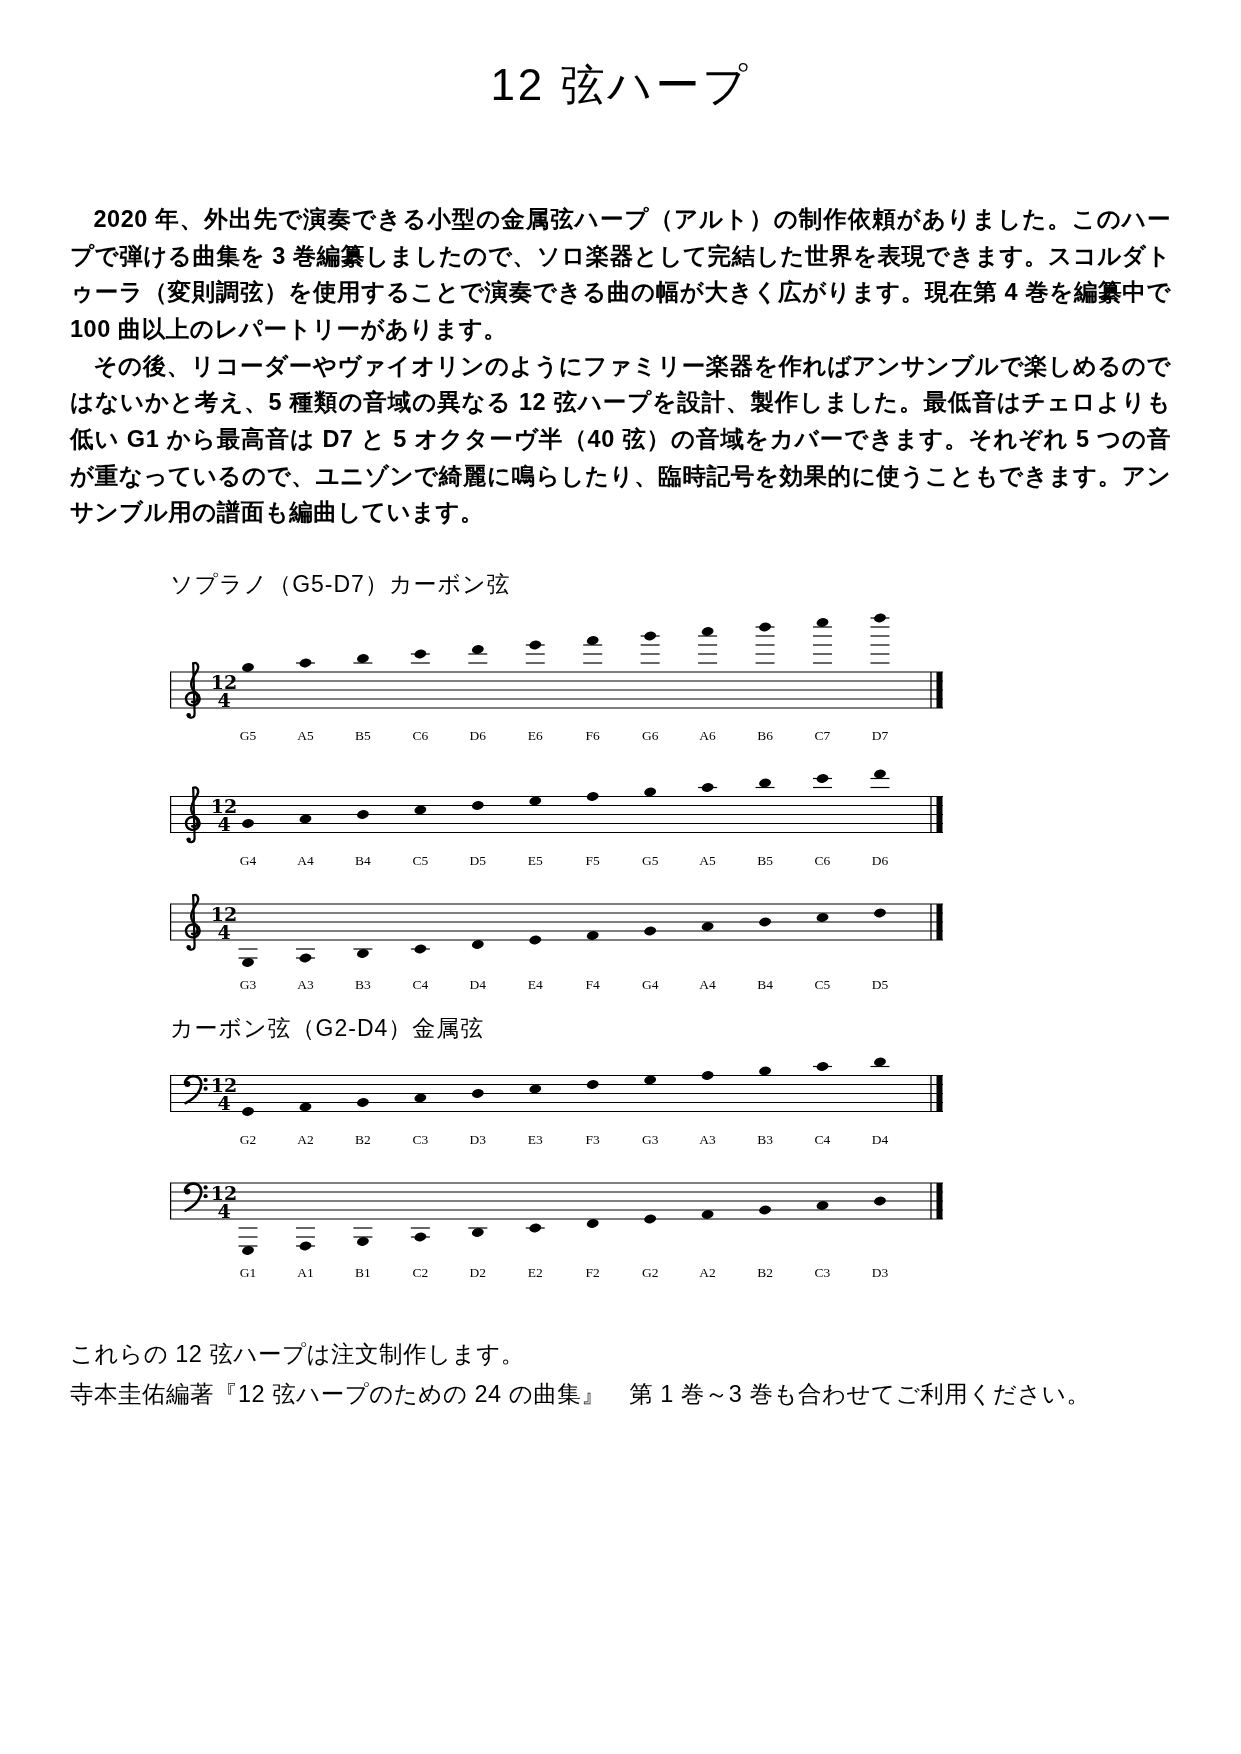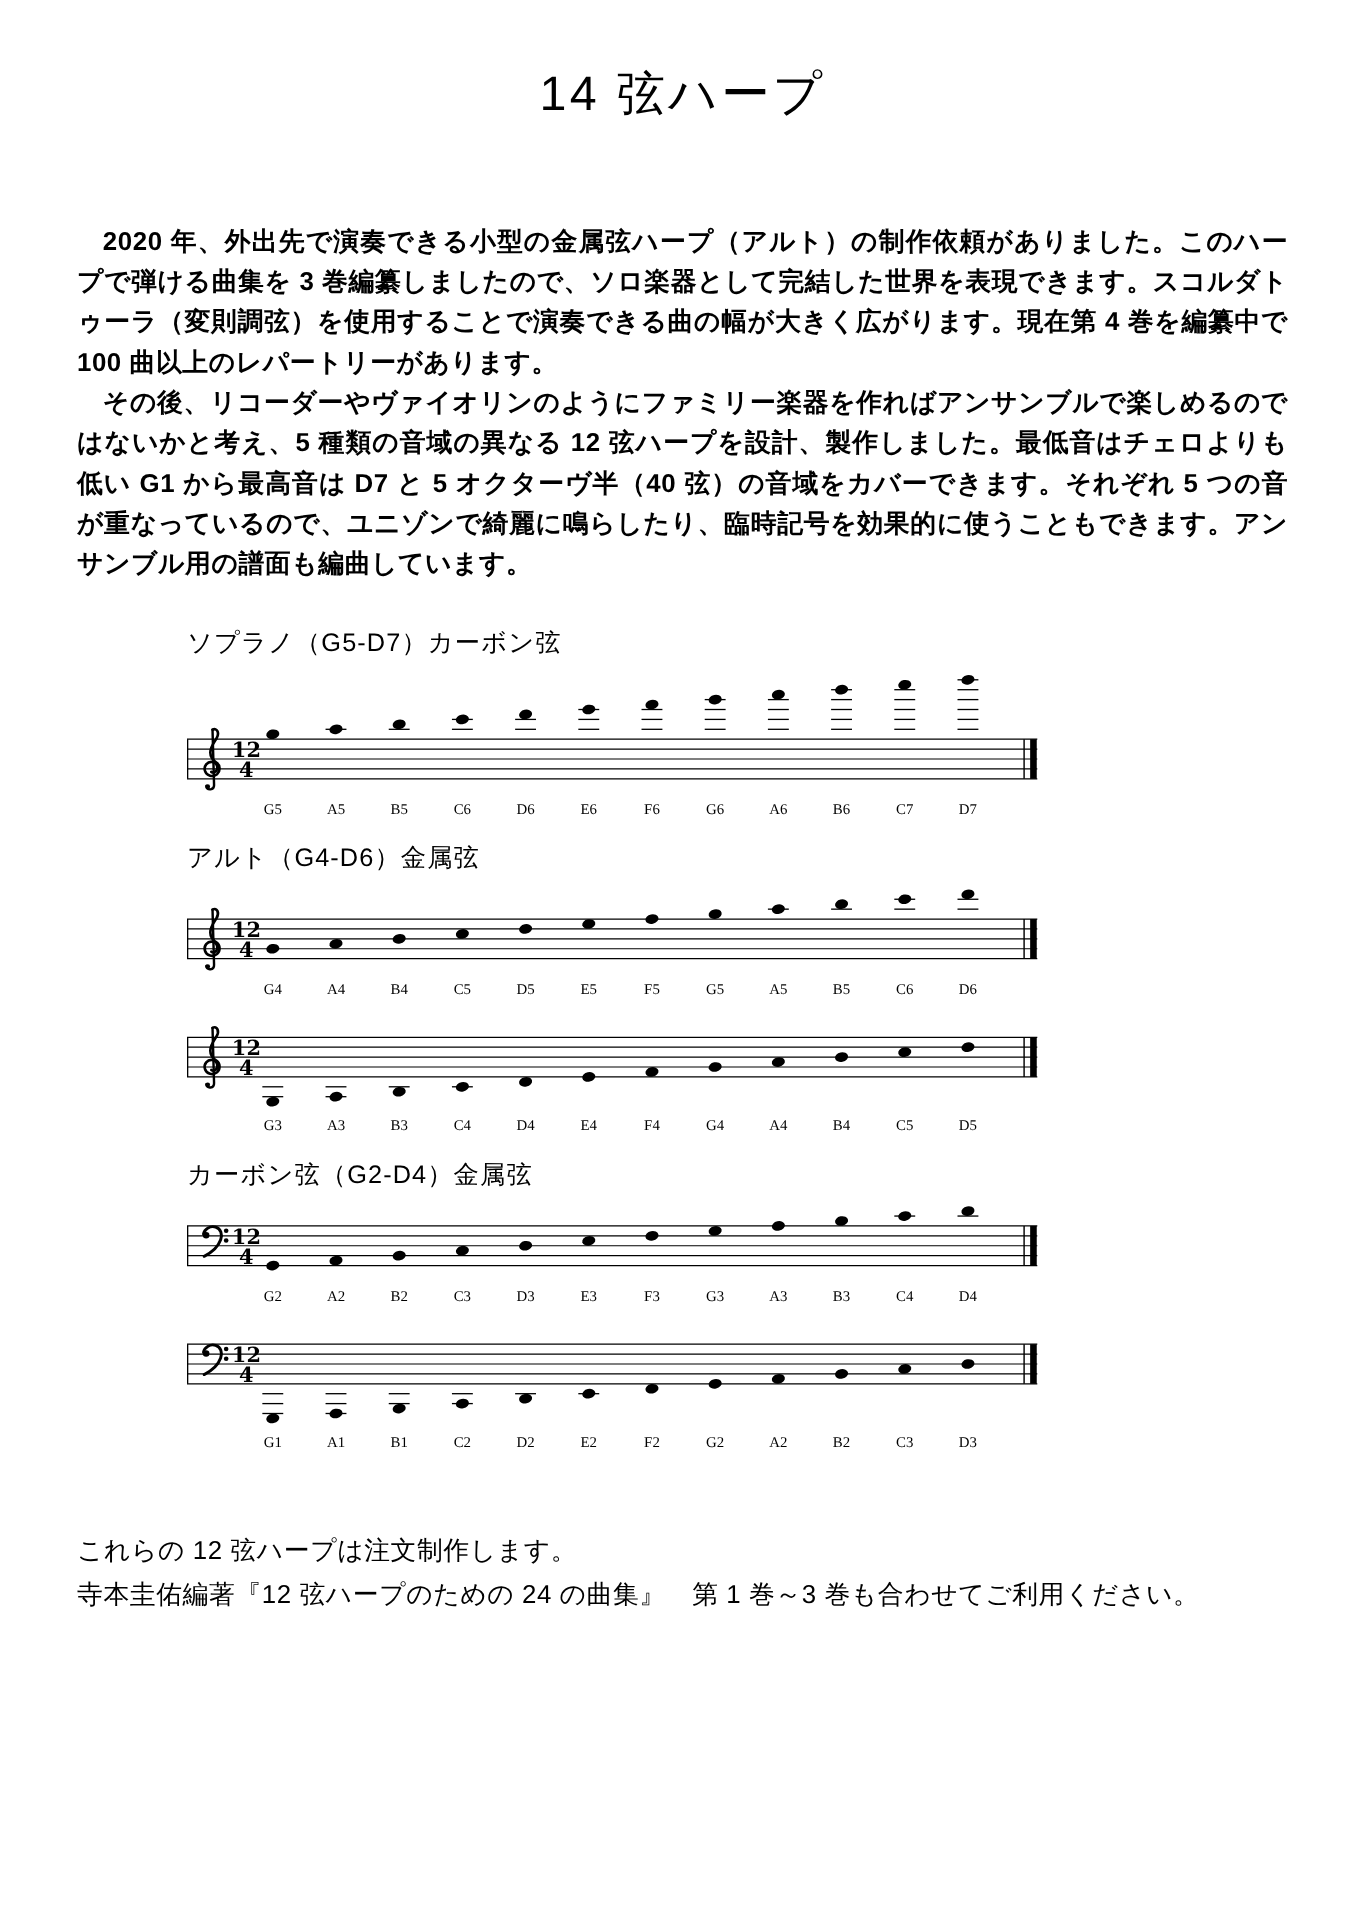--- a/index.html
+++ b/index.html
@@ -53,33 +53,33 @@
     fill: #000;
   }
   .time-sig-digit {
     font-family: "DejaVu Serif", serif;
     font-size: 19px;
     font-weight: bold;
     fill: #000;
   }
   .clef-stroke { fill: none; stroke: #000; stroke-linecap: round; stroke-linejoin: round; }
 
-  .footer-block { margin-top: 66px; }
+  .footer-block { margin-top: 50px; }
   .footer-line {
     font-size: 23.5px;
     line-height: 1.7;
     letter-spacing: 0.5px;
   }
 </style>
 </head>
 <body>
 
 <div class="page">
 
-  <h1 class="doc-title">14 弦ハープ</h1>
+  <h1 class="doc-title">12 弦ハープ</h1>
 
   <p class="para">2020 年、外出先で演奏できる小型の金属弦ハープ（アルト）の制作依頼がありました。このハープで弾ける曲集を 3 巻編纂しましたので、ソロ楽器として完結した世界を表現できます。スコルダトゥーラ（変則調弦）を使用することで演奏できる曲の幅が大きく広がります。現在第 4 巻を編纂中で 100 曲以上のレパートリーがあります。</p>
   <p class="para">その後、リコーダーやヴァイオリンのようにファミリー楽器を作ればアンサンブルで楽しめるのではないかと考え、5 種類の音域の異なる 12 弦ハープを設計、製作しました。最低音はチェロよりも低い G1 から最高音は D7 と 5 オクターヴ半（40 弦）の音域をカバーできます。それぞれ 5 つの音が重なっているので、ユニゾンで綺麗に鳴らしたり、臨時記号を効果的に使うこともできます。アンサンブル用の譜面も編曲しています。</p>
 
   <div class="staves-wrap" id="staves">
       <section class="staff-section">
         <div class="staff-title">ソプラノ（G5-D7）カーボン弦</div>
         <svg class="staff-svg" viewBox="0 0 773 140" width="773" height="140">
           <g>
             <line class="staff-line" x1="0" x2="773" y1="64" y2="64" stroke-width="1.1"></line>
@@ -158,21 +158,20 @@
           <line class="ledger-line" x1="700.45" x2="719.45" y1="46" y2="46" stroke-width="1.2"></line>
           <line class="ledger-line" x1="700.45" x2="719.45" y1="37" y2="37" stroke-width="1.2"></line>
           <line class="ledger-line" x1="700.45" x2="719.45" y1="28" y2="28" stroke-width="1.2"></line>
           <line class="ledger-line" x1="700.45" x2="719.45" y1="19" y2="19" stroke-width="1.2"></line>
           <line class="ledger-line" x1="700.45" x2="719.45" y1="10" y2="10" stroke-width="1.2"></line>
           <ellipse class="note-head" cx="709.95" cy="10" rx="6" ry="4.3" transform="rotate(-12 709.95 10)"></ellipse>
           <text class="note-label" x="709.95" y="132" text-anchor="middle">D7</text>
         </svg>
       </section>
       <section class="staff-section">
-        <div class="staff-title">アルト（G4-D6）金属弦</div>
         <svg class="staff-svg" viewBox="0 0 773 108.5" width="773" height="108.5">
           <g>
             <line class="staff-line" x1="0" x2="773" y1="32.5" y2="32.5" stroke-width="1.1"></line>
             <line class="staff-line" x1="0" x2="773" y1="41.5" y2="41.5" stroke-width="1.1"></line>
             <line class="staff-line" x1="0" x2="773" y1="50.5" y2="50.5" stroke-width="1.1"></line>
             <line class="staff-line" x1="0" x2="773" y1="59.5" y2="59.5" stroke-width="1.1"></line>
             <line class="staff-line" x1="0" x2="773" y1="68.5" y2="68.5" stroke-width="1.1"></line>
           </g>
           <line class="barline" x1="0.6" x2="0.6" y1="32.5" y2="68.5" stroke-width="1.2"></line>
           <g>

